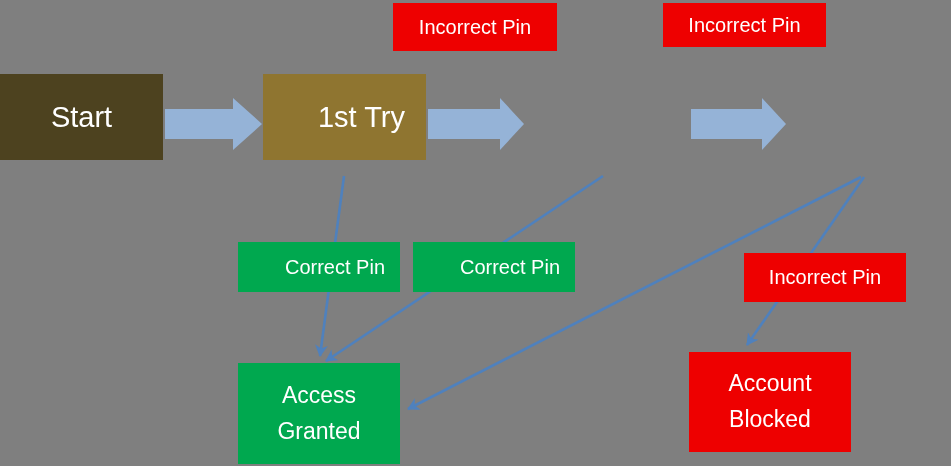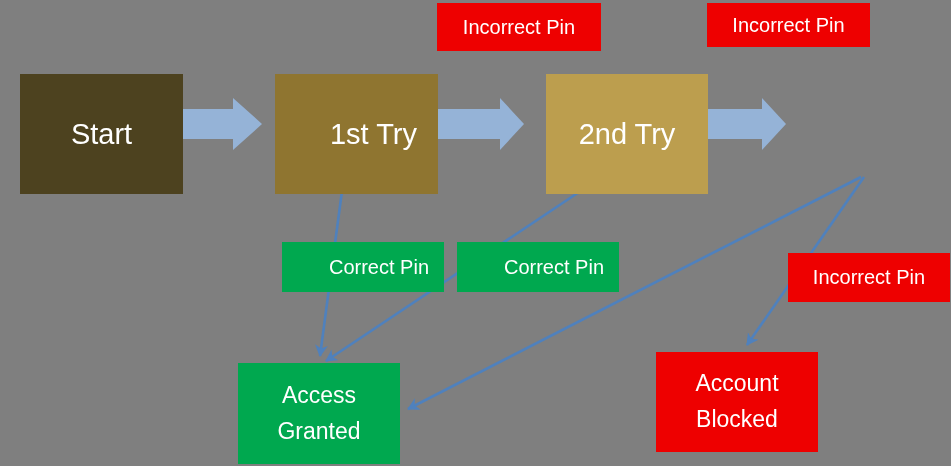--- a/index.html
+++ b/index.html
@@ -27,42 +27,42 @@
     position: absolute;
     z-index: 2;
     display: flex;
     align-items: center;
     justify-content: center;
     text-align: center;
     color: var(--text, #ffffff);
     box-sizing: border-box;
   }
   
-  .stage-box { font-size: 29px; height: 120px; top: 74px; margin-left: 20px; }
+  .stage-box { font-size: 29px; height: 86px; top: 74px; }
   .node-start { left: 0;     width: 163px; background: var(--start-fill, #4d421f); }
-  .node-try1  { left: 255px; width: 163px; background: var(--try1-fill, #8f7530); padding-left: 34px; }
+  .node-try1  { left: 263px; width: 163px; background: var(--try1-fill, #8f7530); padding-left: 34px; }
   .node-try2  { left: 526px; width: 162px; background: var(--try2-fill, #bc9e4e); }
   .node-try3  { left: 788px; width: 161px; background: var(--try3-fill, #d7c28e); }
   
-  .label-box { font-size: 20px; margin-left: 44px; }
+  .label-box { font-size: 20px; }
   .label-red   { background: var(--failure-fill, #ee0000); }
   .label-green { background: var(--success-fill, #00a84f); padding-left: 32px; }
   .node-incorrect1 { left: 393px; top: 3px;   width: 164px; height: 48px; }
   .node-incorrect2 { left: 663px; top: 3px;   width: 163px; height: 44px; }
   .node-incorrect3 { left: 744px; top: 253px; width: 162px; height: 49px; }
   .node-correct1   { left: 238px; top: 242px; width: 162px; height: 50px; }
   .node-correct2   { left: 413px; top: 242px; width: 162px; height: 50px; }
   
   .terminal-box {
     font-size: 23px;
     line-height: 1.55;
     padding: 0 12px;
   }
   .node-access  { left: 238px; top: 363px; width: 162px; height: 101px; background: var(--success-fill, #00a84f); }
-  .node-blocked { left: 656px; top: 352px; width: 162px; height: 100px; background: var(--failure-fill, #ee0000); }
+  .node-blocked { left: 689px; top: 352px; width: 162px; height: 100px; background: var(--failure-fill, #ee0000); }
 </style>
 </head>
 <body>
 
 <div class="stage">
 
   <svg class="arrow-layer" width="951" height="466" viewBox="0 0 951 466" xmlns="http://www.w3.org/2000/svg">
     <defs>
       <marker id="ah" markerUnits="userSpaceOnUse" markerWidth="18" markerHeight="16" refX="11" refY="6.5" orient="auto">
         <path class="arrowhead-fill" d="M0,0 L12,6.5 L0,13 L3.5,6.5 Z"></path>
@@ -85,23 +85,20 @@
   <div class="node label-box label-red node-incorrect2">
     <span>Incorrect Pin</span>
   </div>
 
   <div class="node stage-box node-start">
     <span>Start</span>
   </div>
   <div class="node stage-box node-try1">
     <span>1st Try</span>
   </div>
-  <div class="node stage-box node-try2">
-    <span>2nd Try</span>
-  </div>
 
   <div class="node label-box label-green node-correct1">
     <span>Correct Pin</span>
   </div>
   <div class="node label-box label-green node-correct2">
     <span>Correct Pin</span>
   </div>
   <div class="node label-box label-red node-incorrect3">
     <span>Incorrect Pin</span>
   </div>

